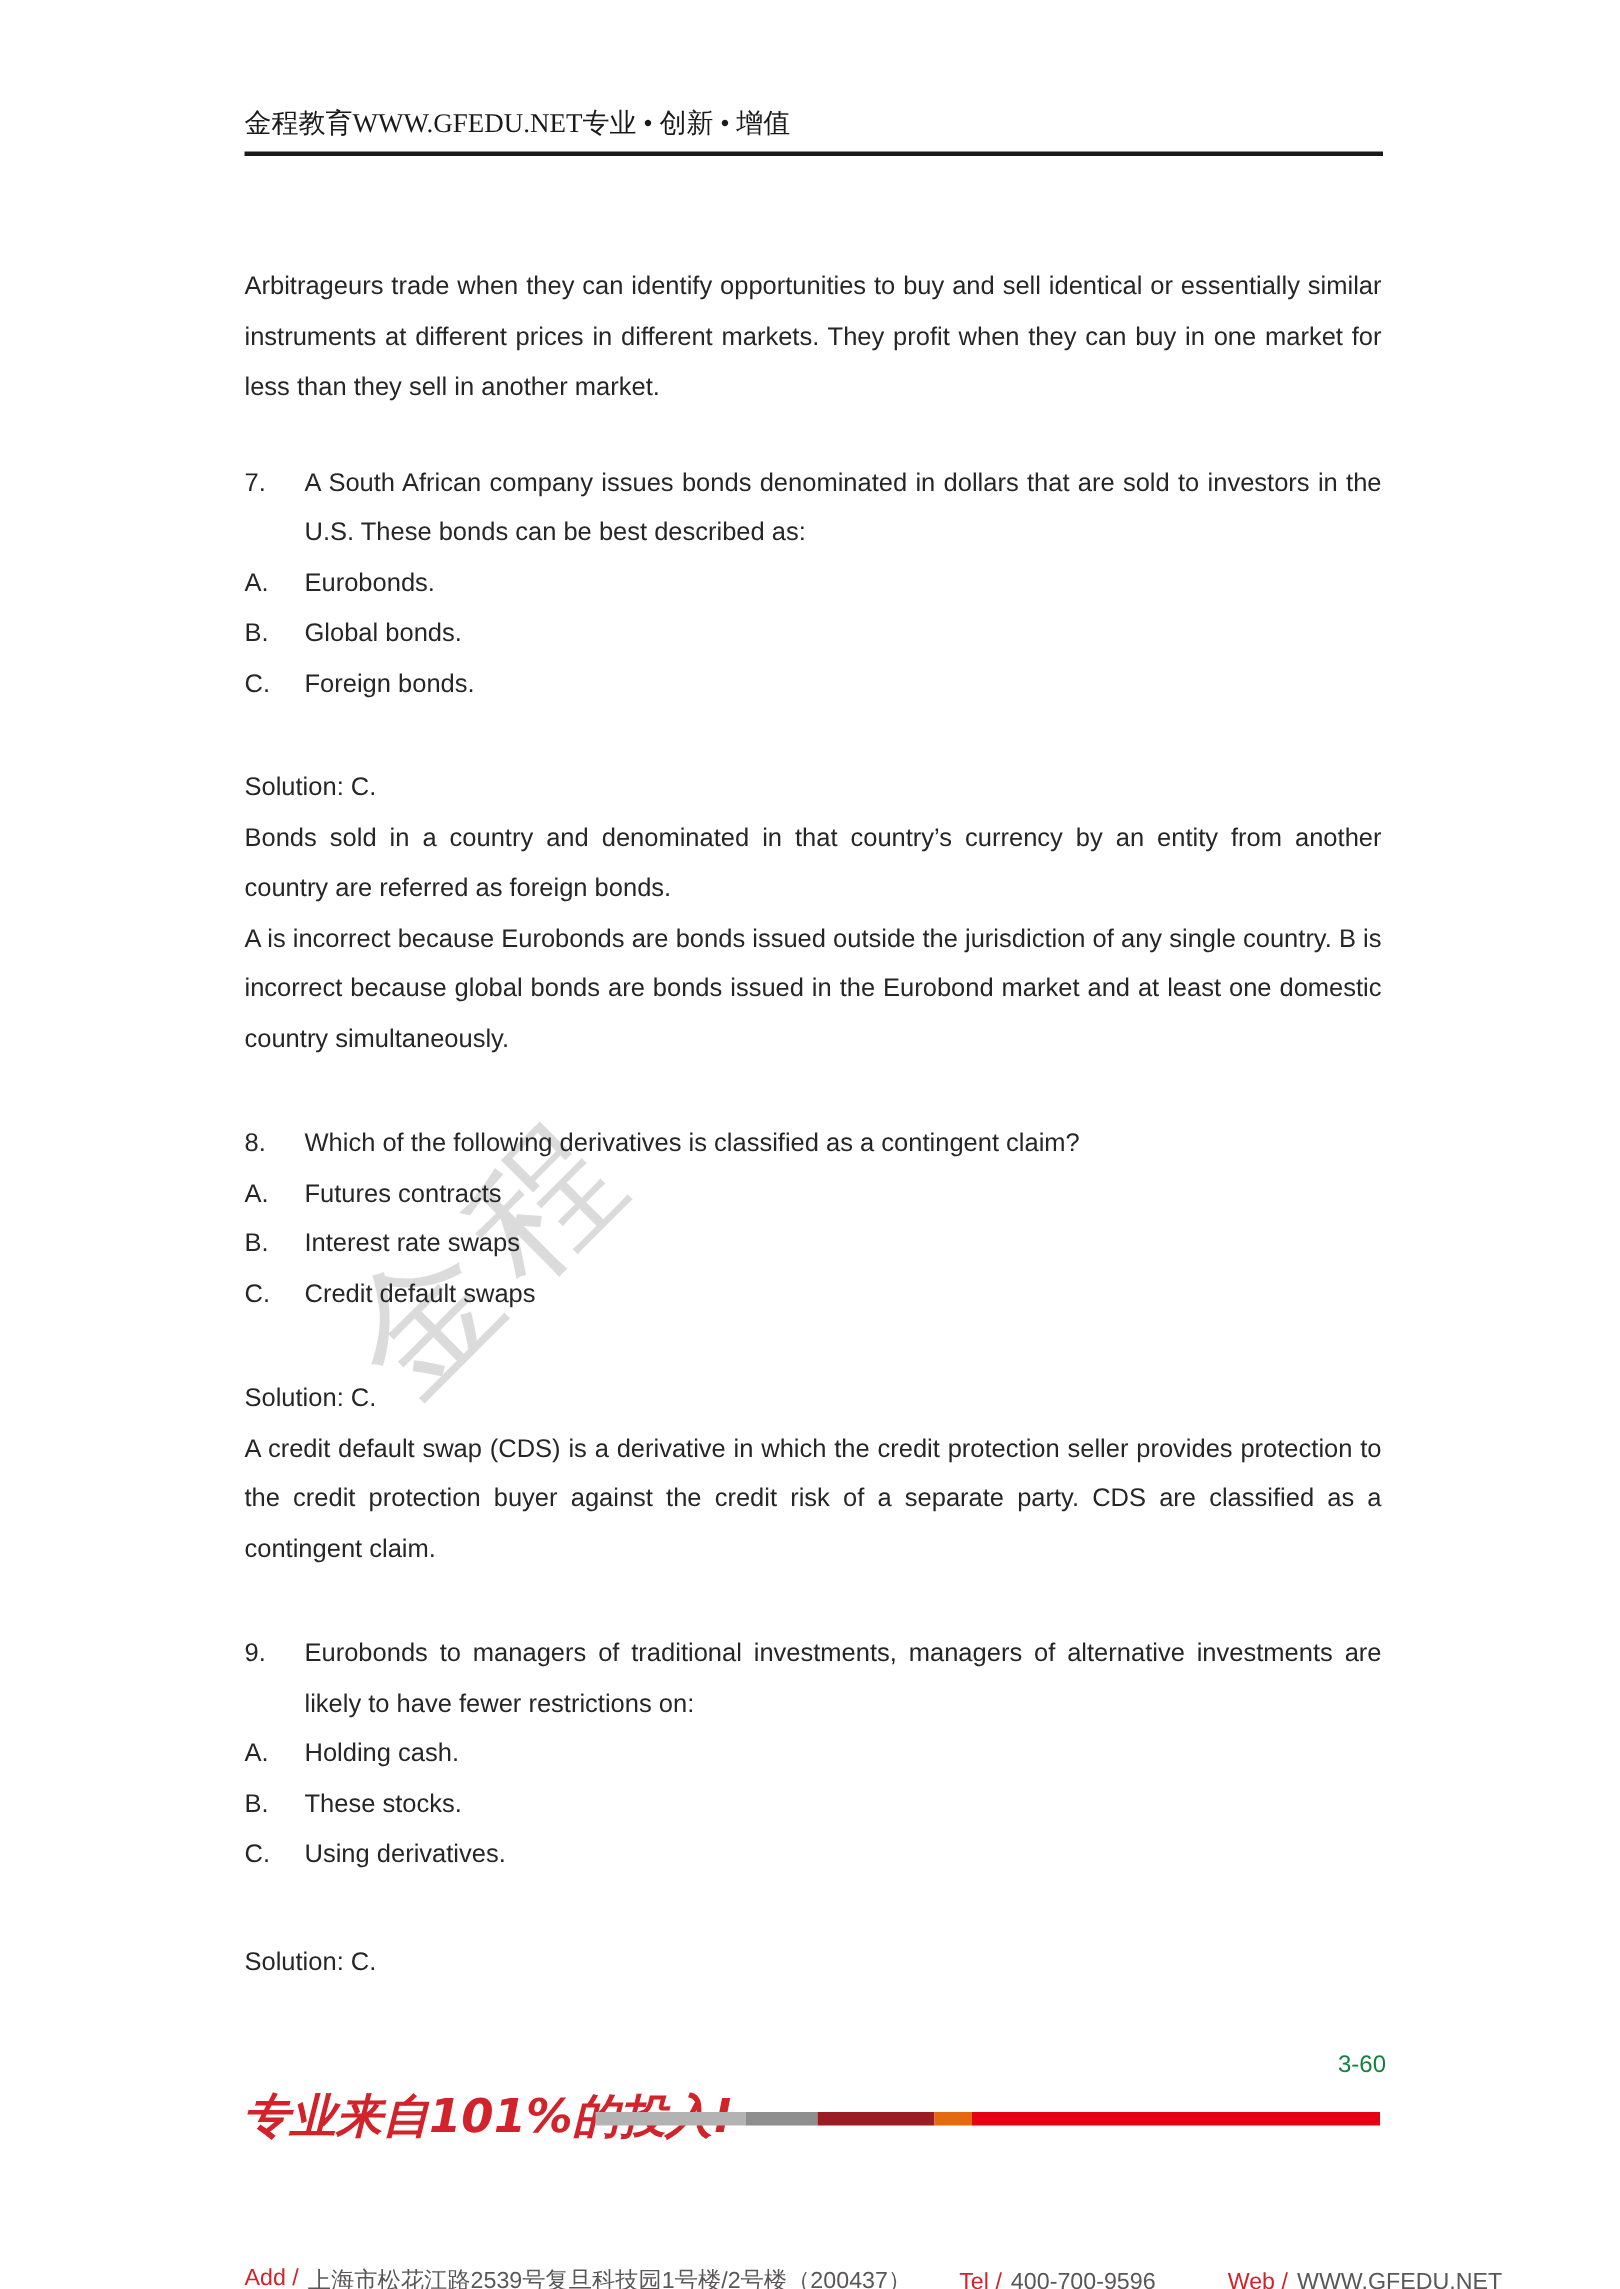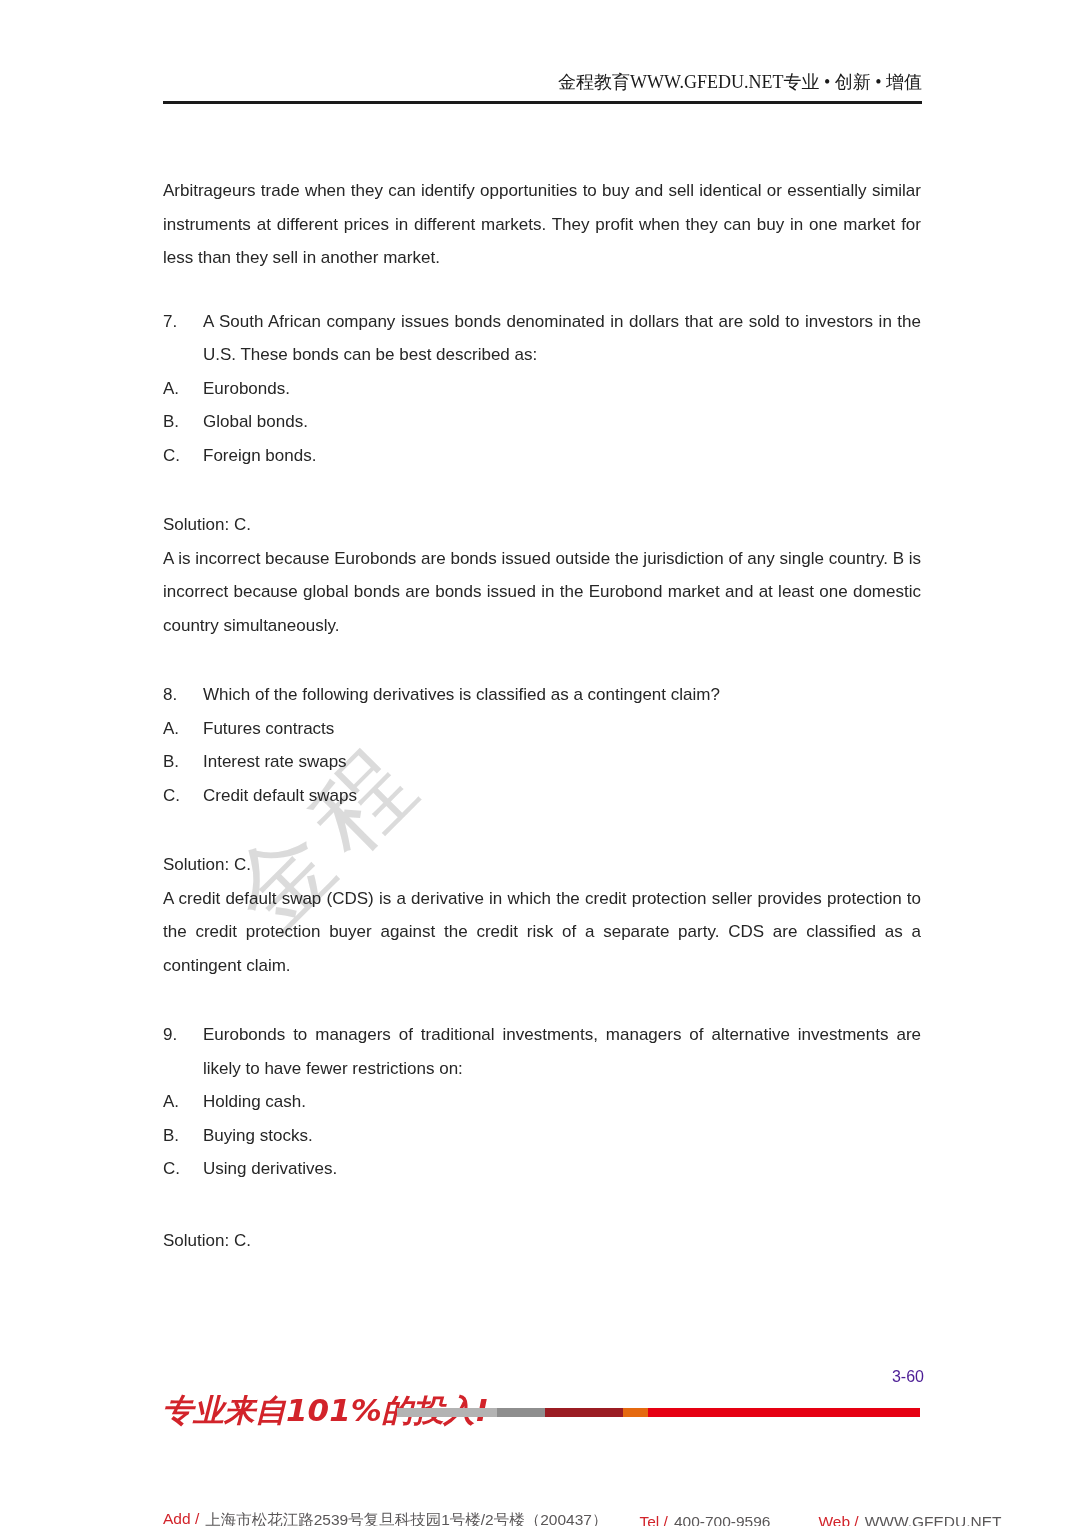--- a/index.html
+++ b/index.html
@@ -14,21 +14,21 @@
     color: #262626;
   }
 
   
   .header {
     position: absolute;
     left: 163px;
     right: 158px;
     top: 70px;
     display: flex;
-    justify-content: flex-end;
+    justify-content: flex-start;
     align-items: flex-end;
     border-bottom: 3px solid #1a1a1a;
     padding-bottom: 7px;
     font-family: "Liberation Serif", "DejaVu Serif", serif;
     font-size: 18px;
     color: #1a1a1a;
   }
 
   
   .watermark {
@@ -68,21 +68,21 @@
   .sol-label { font-weight: normal; }
   .mt36 { margin-top: 36px; }
   .mt38 { margin-top: 38px; }
 
   
   .page-number {
     position: absolute;
     top: 1368px;
     right: 156px;
     font-size: 16px;
-    color: #4c1d95;
+    color: #15803d;
   }
 
   
   .footer-slogan {
     position: absolute;
     left: 162px;
     top: 1390px;
     font-size: 31px;
     font-weight: bold;
     font-style: italic;
@@ -150,20 +150,21 @@
         <span class="opt-text">Global bonds.</span>
       </div>
       <div class="opt-row">
         <span class="opt-label">C.</span>
         <span class="opt-text">Foreign bonds.</span>
       </div>
     </div>
 
     <div class="sol-block">
       <div class="sol-label">Solution: C.</div>
+      <p class="para" style="margin:0">Bonds sold in a country and denominated in that country’s currency by an entity from another country are referred as foreign bonds.</p>
       <p class="para" style="margin:0">A is incorrect because Eurobonds are bonds issued outside the jurisdiction of any single country. B is incorrect because global bonds are bonds issued in the Eurobond market and at least one domestic country simultaneously.</p>
     </div>
 
     <div class="q-block mt36">
       <div class="q-row">
         <span class="q-num">8.</span>
         <span class="q-text">Which of the following derivatives is classified as a contingent claim?</span>
       </div>
       <div class="opt-row">
         <span class="opt-label">A.</span>
@@ -188,21 +189,21 @@
       <div class="q-row">
         <span class="q-num">9.</span>
         <span class="q-text">Eurobonds to managers of traditional investments, managers of alternative investments are likely to have fewer restrictions on:</span>
       </div>
       <div class="opt-row">
         <span class="opt-label">A.</span>
         <span class="opt-text">Holding cash.</span>
       </div>
       <div class="opt-row">
         <span class="opt-label">B.</span>
-        <span class="opt-text">Buying stocks.</span>
+        <span class="opt-text">These stocks.</span>
       </div>
       <div class="opt-row">
         <span class="opt-label">C.</span>
         <span class="opt-text">Using derivatives.</span>
       </div>
     </div>
 
     <div class="sol-block mt38">
       <div class="sol-label">Solution: C.</div>
     </div>

